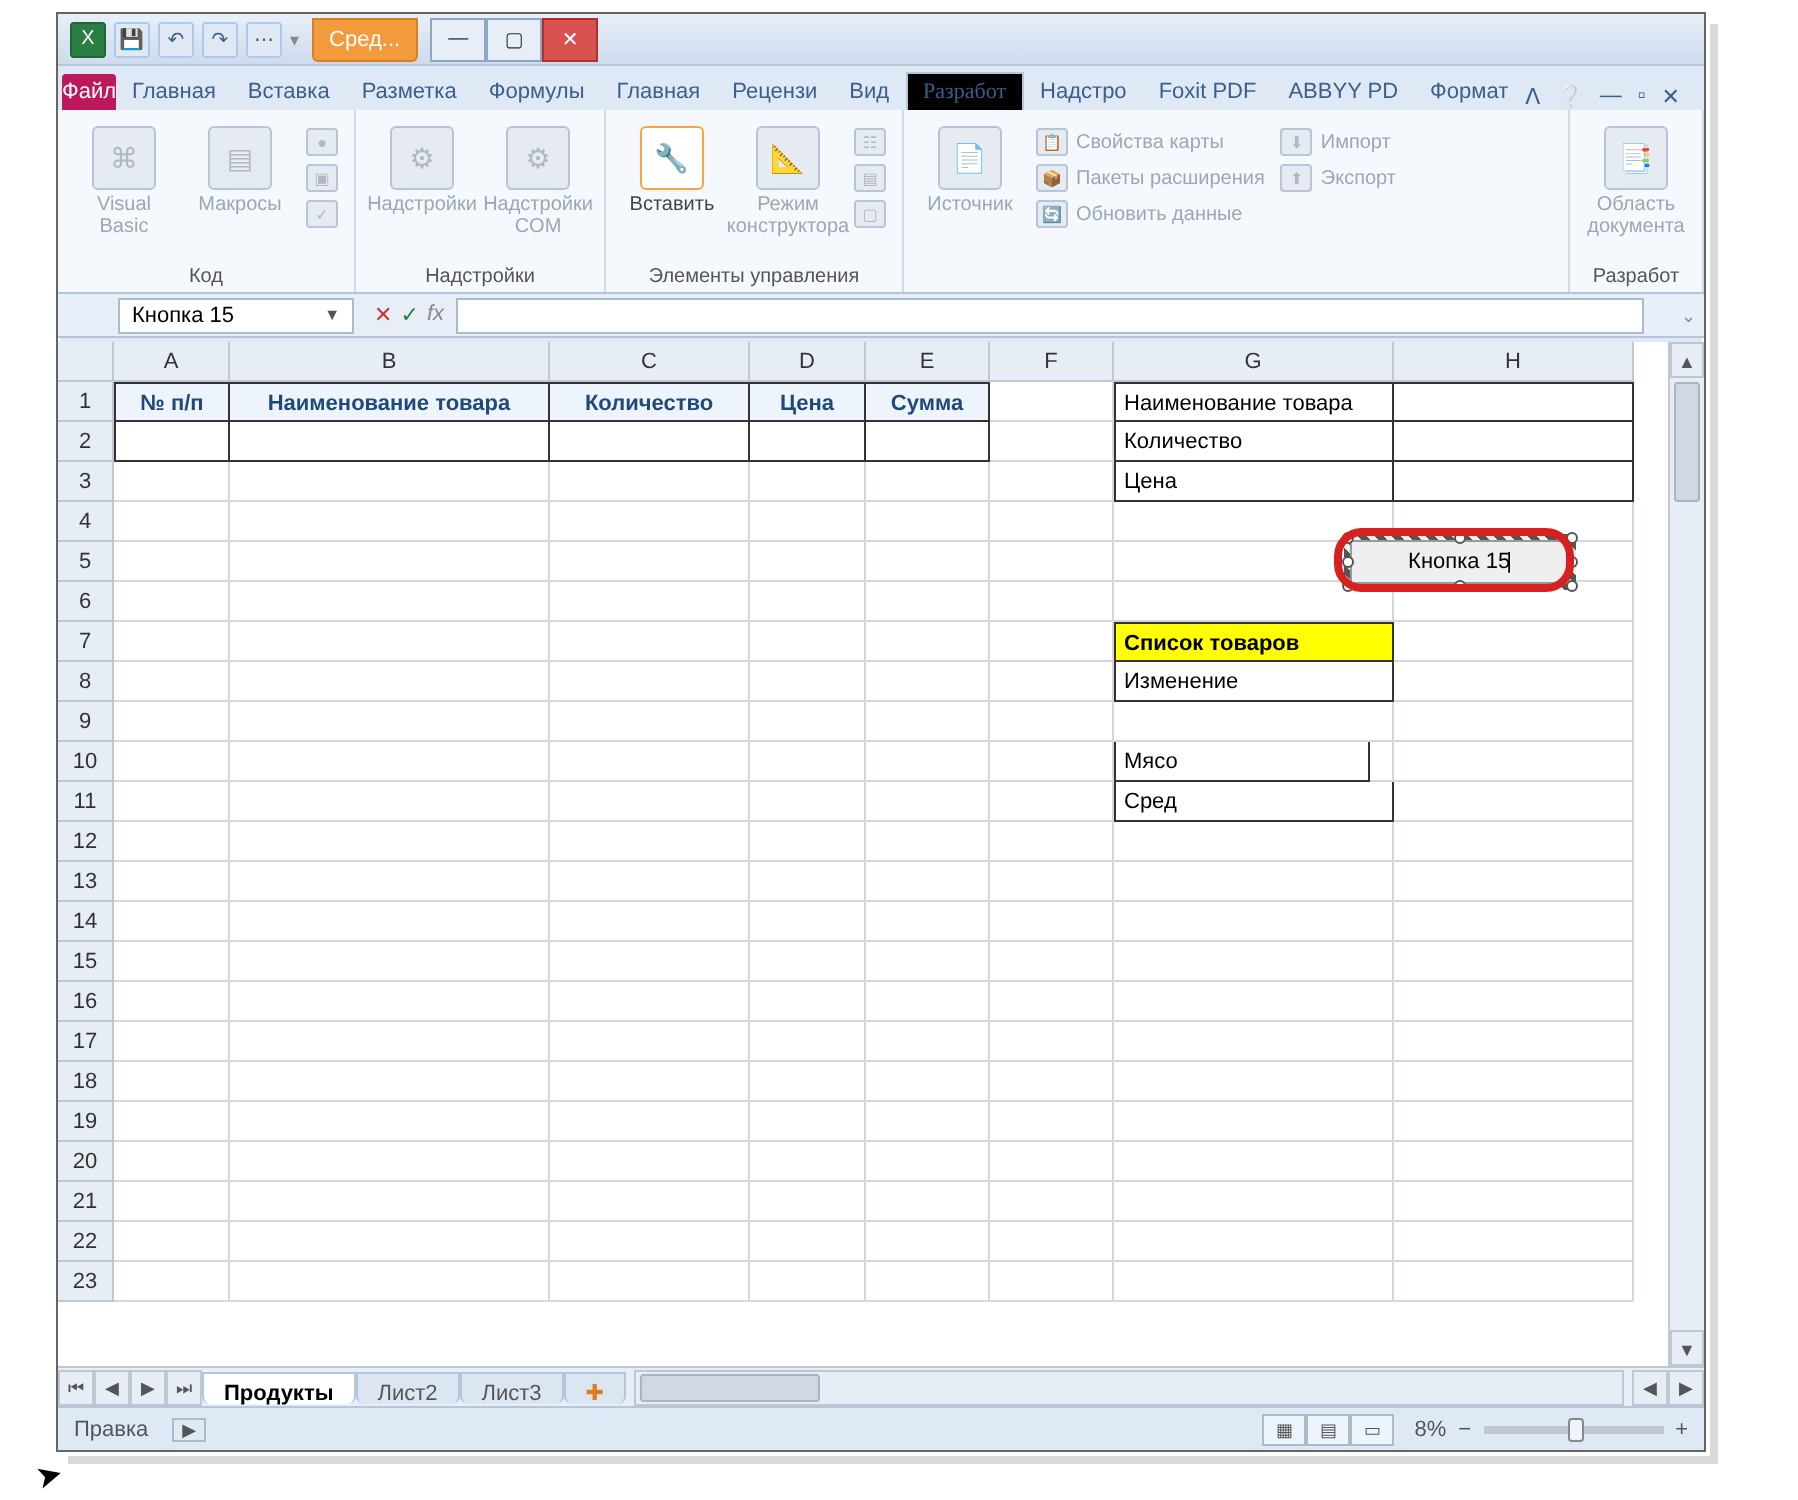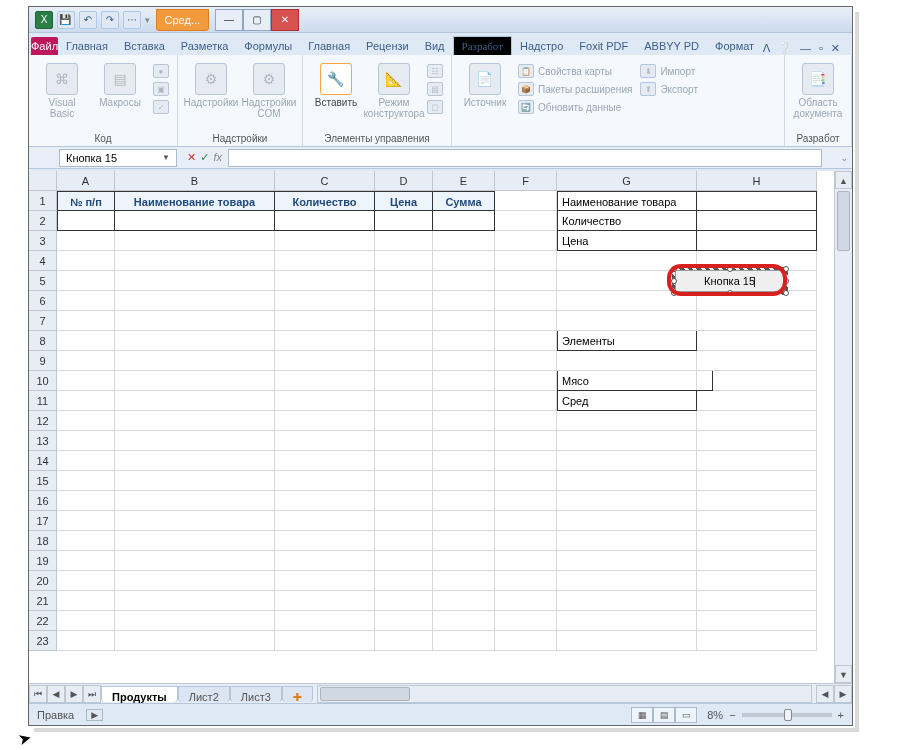--- a/index.html
+++ b/index.html
@@ -487,22 +487,23 @@
         <div class="cr bord-b bord-r" style="left: 58px; top: 20px; width: 160px;"></div>
         <div class="cr bord-b bord-r" style="left: 218px; top: 20px; width: 100px;"></div>
         <div class="cr bord-b bord-r" style="left: 318px; top: 20px; width: 58px;"></div>
         <div class="cr bord-b bord-r" style="left: 376px; top: 20px; width: 62px;"></div>
         <div class="cr bord-l bord-t bord-b bord-r" style="left: 500px; top: 0px; width: 140px; text-align: left;">Наименование товара</div>
         <div class="cr bord-t bord-b bord-r" style="left: 640px; top: 0px; width: 120px;"></div>
         <div class="cr bord-l bord-b bord-r" style="left: 500px; top: 20px; width: 140px; text-align: left;">Количество</div>
         <div class="cr bord-b bord-r" style="left: 640px; top: 20px; width: 120px;"></div>
         <div class="cr bord-l bord-b bord-r" style="left: 500px; top: 40px; width: 140px; text-align: left;">Цена</div>
         <div class="cr bord-b bord-r" style="left: 640px; top: 40px; width: 120px;"></div>
-        <div class="cr bord-l bord-b bord-r" style="left: 500px; top: 140px; width: 140px; text-align: left;">Элементы</div>
-        <div class="cr bord-l bord-b bord-r" style="left: 500px; top: 180px; width: 156px; text-align: left;">Мясо</div>
+        <div class="cr yellow bord-l bord-t bord-b bord-r" style="left: 500px; top: 120px; width: 140px; text-align: left;">Список товаров</div>
+        <div class="cr bord-l bord-b bord-r" style="left: 500px; top: 140px; width: 140px; text-align: left;">Изменение</div>
+        <div class="cr bord-l bord-b bord-r" style="left: 500px; top: 180px; width: 128px; text-align: left;">Мясо</div>
         <div class="cr bord-l bord-b bord-r" style="left: 500px; top: 200px; width: 140px; text-align: left;">Сред</div>
         <div class="sheet-button" style="left: 618px; top: 79px; outline: transparent solid 3px; box-shadow: rgba(0, 0, 0, 0) 0px 0px 0px 3px;">Кнопка 15<span style="margin-left: -2px;">|</span></div>
         <div style="position: absolute; left: 615px; top: 76px; width: 116px; height: 28px; border-width: 3px; border-style: solid; border-color: rgb(119, 119, 119); border-image: repeating-linear-gradient(45deg, rgb(85, 85, 85) 0px, rgb(85, 85, 85) 3px, rgb(238, 238, 238) 3px, rgb(238, 238, 238) 6px) 3 / 1 / 0 stretch;"></div>
         <div class="handle" style="left: 614px; top: 75px;"></div>
         <div class="handle" style="left: 670px; top: 75px;"></div>
         <div class="handle" style="left: 726px; top: 75px;"></div>
         <div class="handle" style="left: 614px; top: 87px;"></div>
         <div class="handle" style="left: 726px; top: 87px;"></div>
         <div class="handle" style="left: 614px; top: 99px;"></div>
         <div class="handle" style="left: 670px; top: 99px;"></div>

